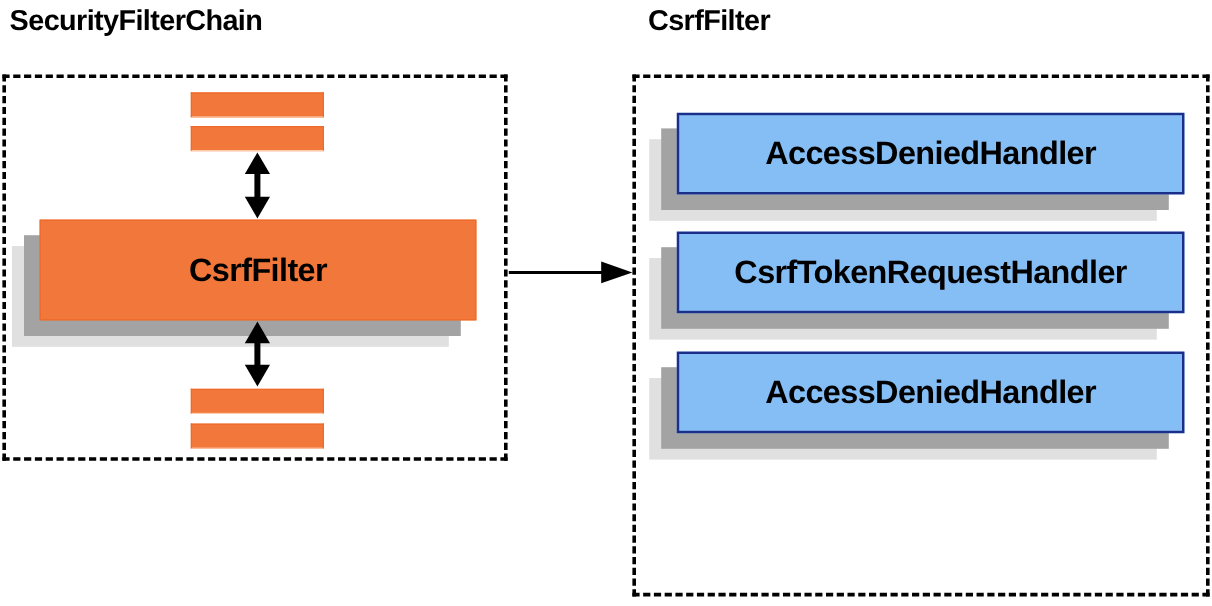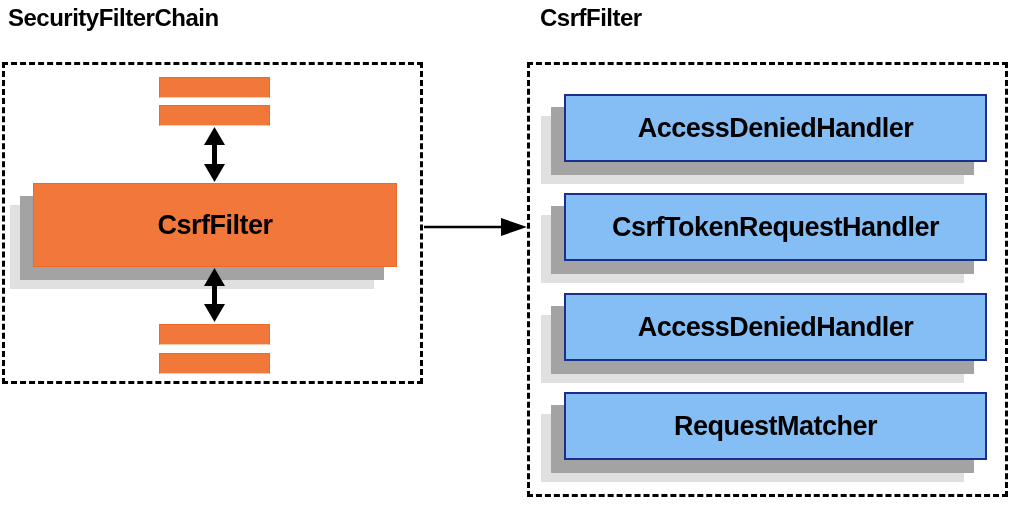--- a/index.html
+++ b/index.html
@@ -128,23 +128,20 @@
 
   <div class="blue-box blue-1">
     <span>AccessDeniedHandler</span>
   </div>
   <div class="blue-box blue-3">
     <span>AccessDeniedHandler</span>
   </div>
   <div class="blue-box blue-2">
     <span>CsrfTokenRequestHandler</span>
   </div>
-  <div class="blue-box blue-4">
-    <span>RequestMatcher</span>
-  </div>
 
   <svg class="arrow-layer" viewBox="0 0 1010 505">
 
     <g>
       <line class="arrow-shaft" x1="214.5" y1="141" x2="214.5" y2="168" stroke-width="5"></line>
       <polygon class="arrow-head" points="214.5,127 204,145 225,145"></polygon>
       <polygon class="arrow-head" points="214.5,182 204,164 225,164"></polygon>
     </g>
 
     <g>

